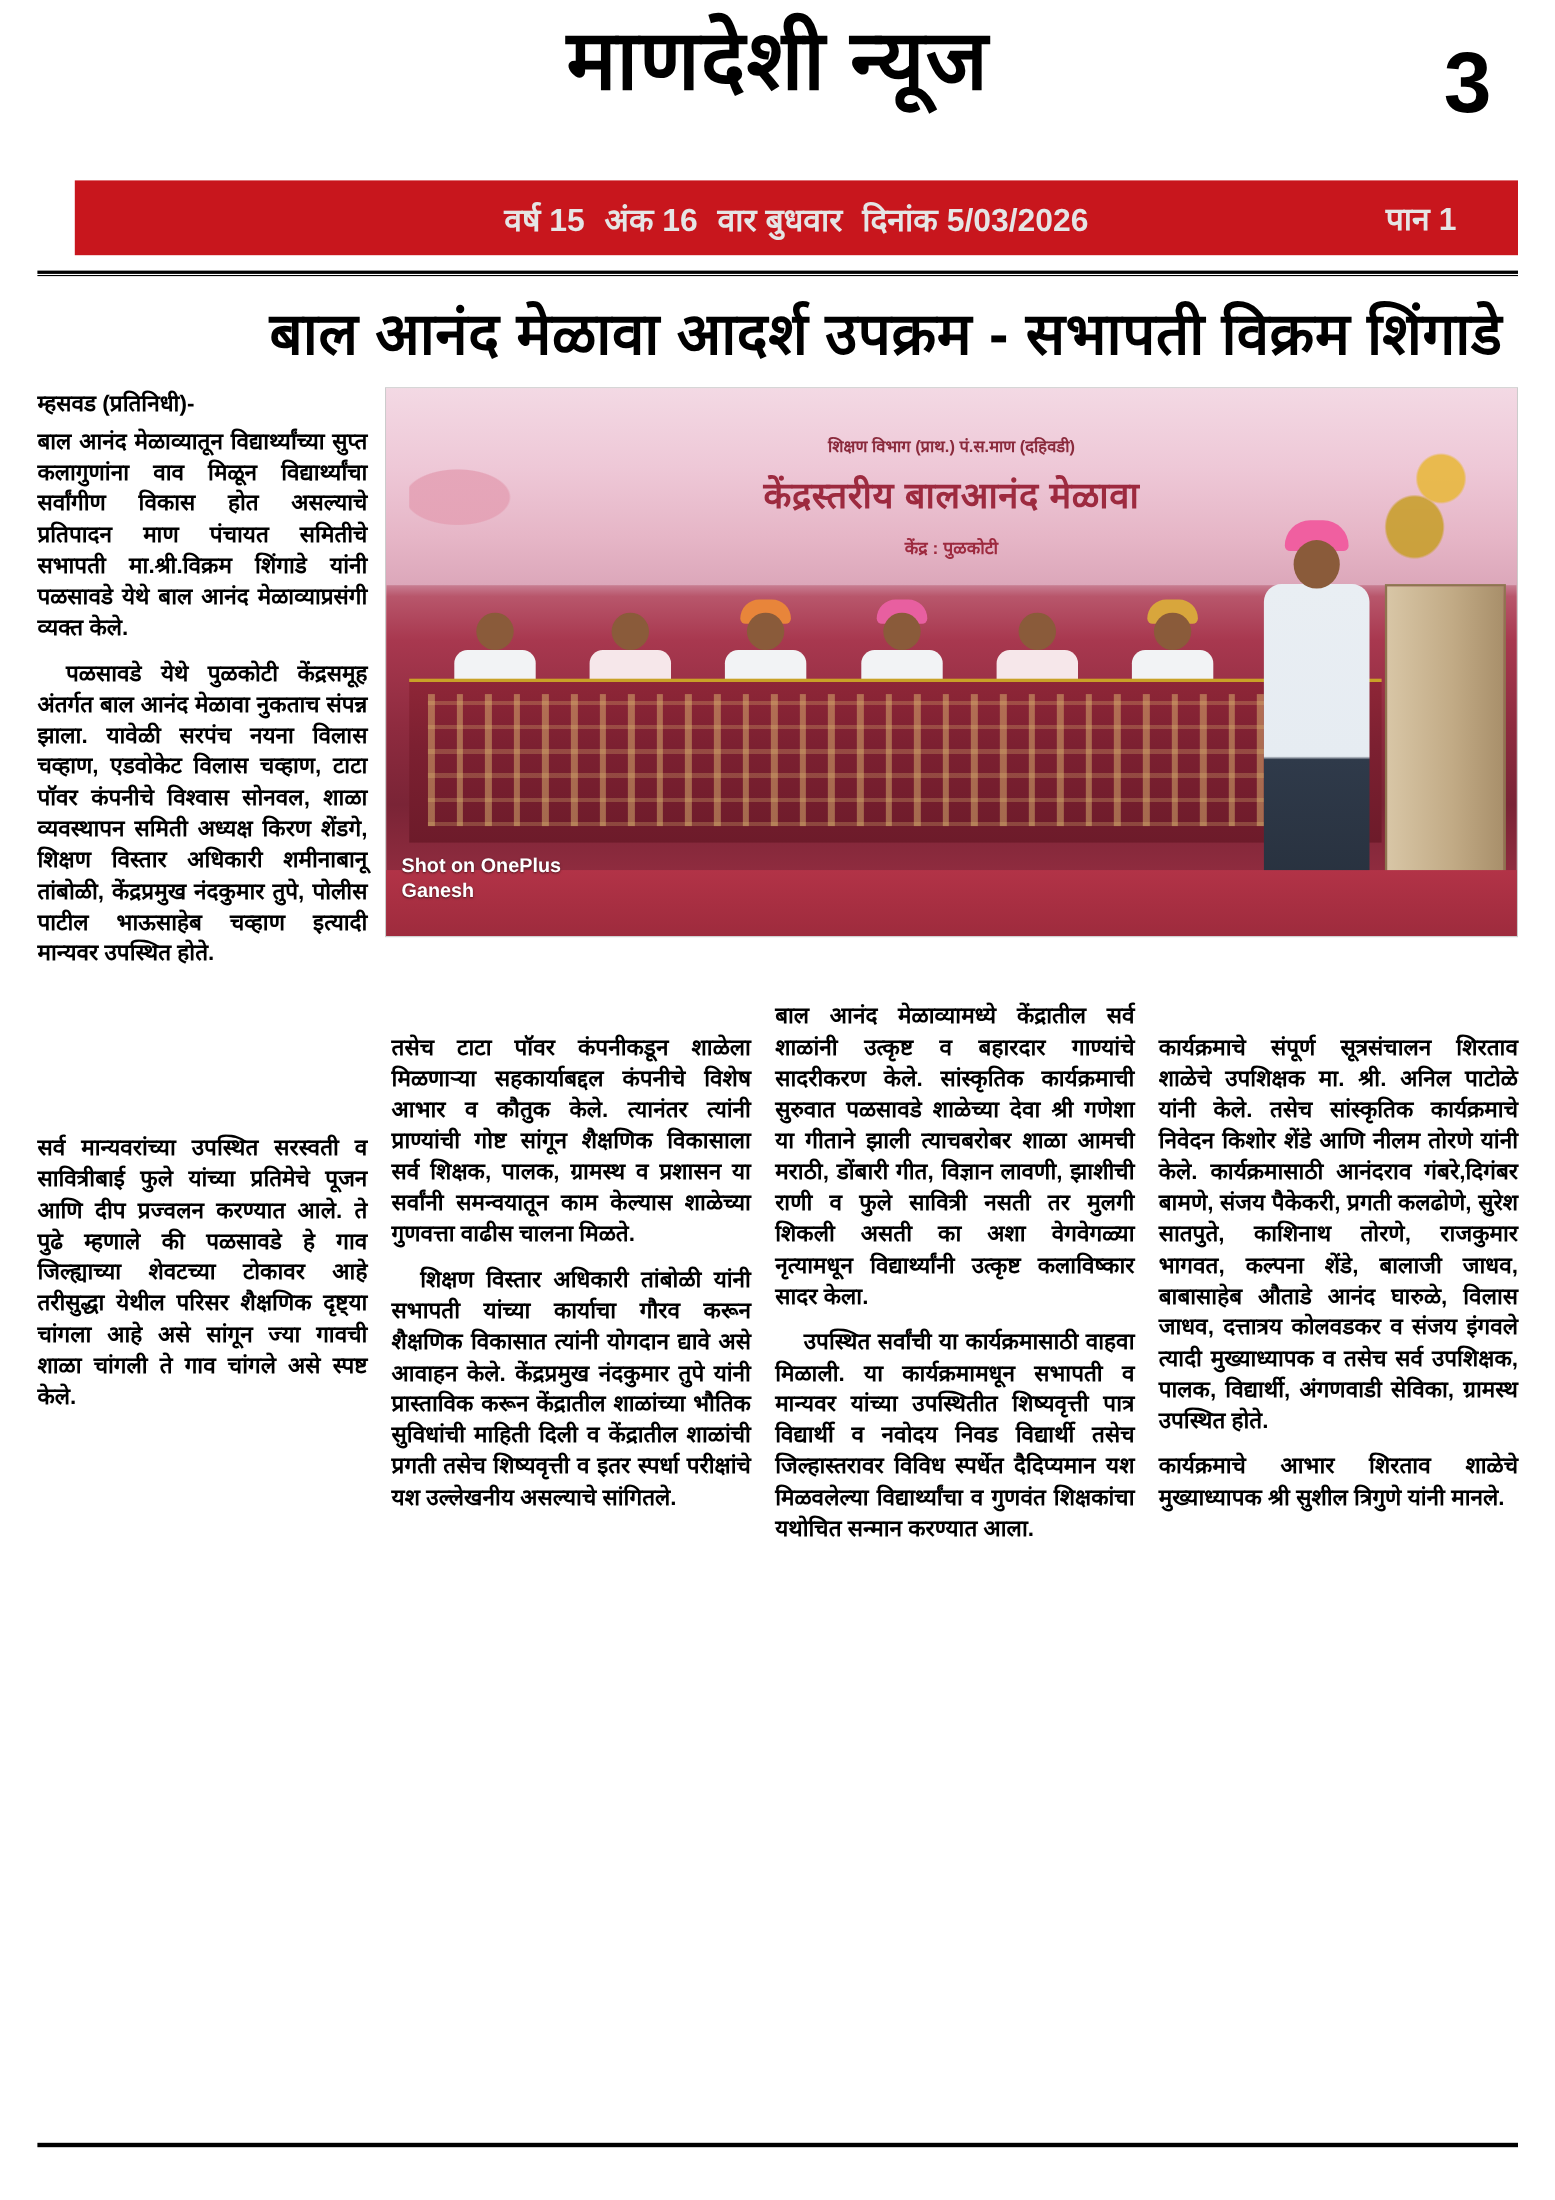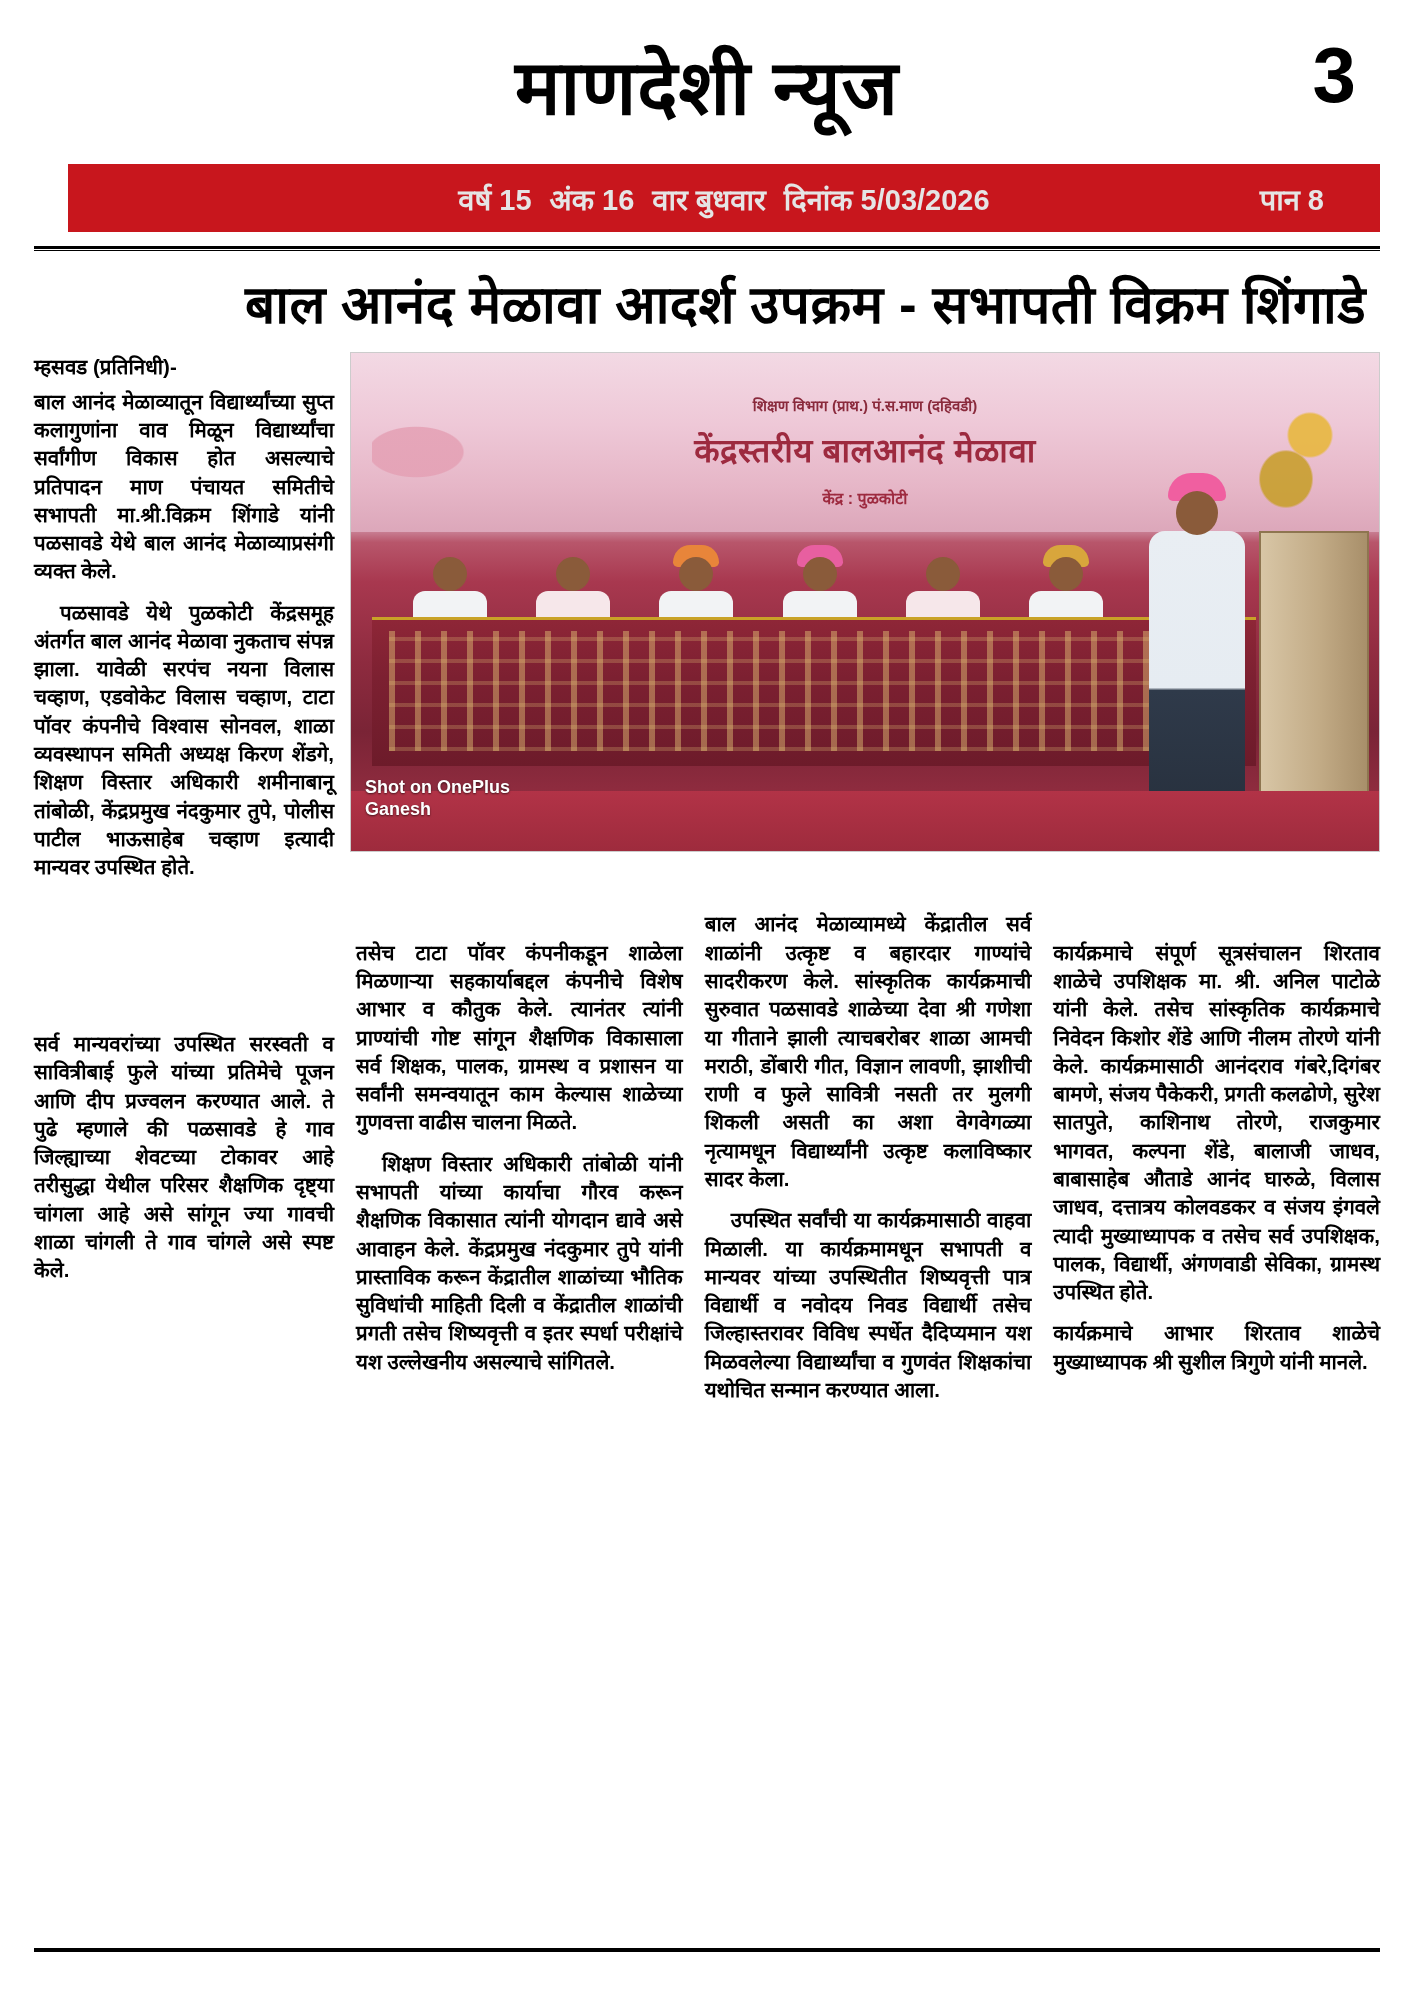--- a/index.html
+++ b/index.html
@@ -16,21 +16,21 @@
   .page {
     width: 1414px;
     height: 2000px;
     padding: 18px 34px 0 34px;
     position: relative;
   }
 
   
   .masthead {
     display: flex;
-    align-items: center;
+    align-items: flex-start;
     justify-content: center;
     position: relative;
     height: 140px;
   }
   .masthead-title {
     font-family: "Liberation Sans", sans-serif;
     font-weight: bold;
     font-size: 76px;
     letter-spacing: 1px;
     line-height: 1;
@@ -271,21 +271,21 @@
     <div class="page-number-big">3</div>
   </div>
 
   <div class="banner">
     <div class="banner-inner">
       <span>वर्ष 15</span>
       <span>अंक 16</span>
       <span>वार बुधवार</span>
       <span>दिनांक 5/03/2026</span>
     </div>
-    <div class="page-label">पान 8</div>
+    <div class="page-label">पान 1</div>
   </div>
 
   <div class="rule-double"></div>
 
   <div class="headline">बाल आनंद मेळावा आदर्श उपक्रम - सभापती विक्रम शिंगाडे</div>
 
   <div class="top-section">
     <div class="col-left-top body-col">
       <div class="lead-label">म्हसवड (प्रतिनिधी)-</div>
       <p>बाल आनंद मेळाव्यातून विद्यार्थ्यांच्या सुप्त कलागुणांना वाव मिळून विद्यार्थ्यांचा सर्वांगीण विकास होत असल्याचे प्रतिपादन माण पंचायत समितीचे सभापती मा.श्री.विक्रम शिंगाडे यांनी पळसावडे येथे बाल आनंद मेळाव्याप्रसंगी व्यक्त केले.</p>

